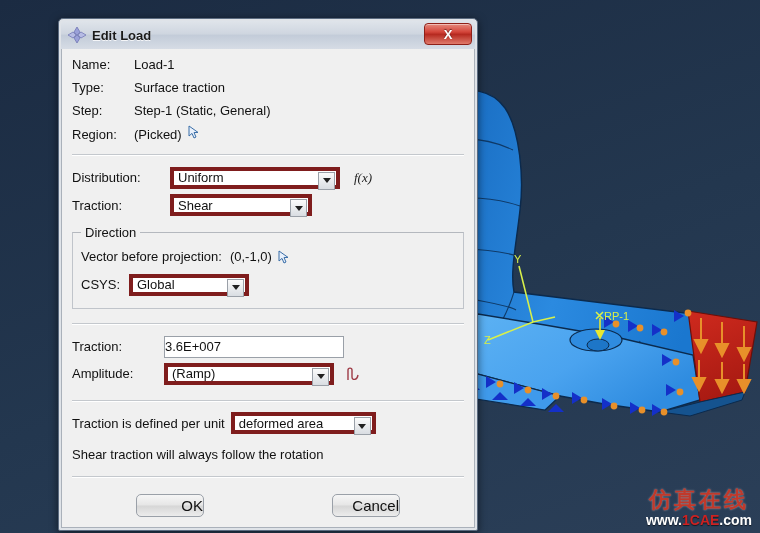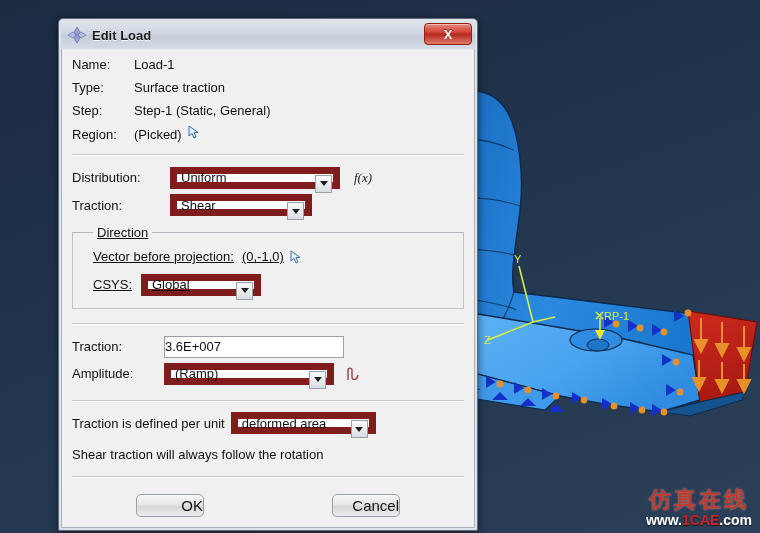--- a/index.html
+++ b/index.html
@@ -125,21 +125,21 @@
     margin: 6px 0 8px 0;
   }
 
   .field-row { display:flex; align-items:center; height: 30px; }
   .field-label { font-size: 13px; color:#111; }
 
   .combo {
     position: relative;
     height: 22px;
     background: #fff;
-    border: 7px solid #7f1d1d;
+    border: 4px solid #7f1d1d;
     display: flex; align-items: center;
     padding-left: 4px;
     font-size: 13px;
     color: #111;
     cursor: pointer;
   }
   .combo .arrow {
     position: absolute; right: 1px; top: 1px;
     width: 17px; height: 18px;
     background: linear-gradient(to bottom,#fbfbfb,#d9dde2);
@@ -167,22 +167,21 @@
     font-style: italic;
     font-size: 13px;
     color: #222;
     margin-left: 14px;
   }
 
   fieldset.group {
     border: 1px solid #c0c4ca;
     border-top: 1px solid #b4b8be;
     margin-top: 6px;
-    padding: 4px 8px 8px 20px;
-    text-decoration: underline;
+    padding: 4px 8px 8px 8px;
   }
   fieldset.group legend {
     font-size: 13px; color:#111;
     padding: 0 4px;
   }
   .vec-row { display:flex; align-items:center; height: 26px; }
 
   .cursor-arrow { margin-left: 6px; }
 
   .bottom-note { font-size: 13px; color:#111; margin-top: 10px; }

